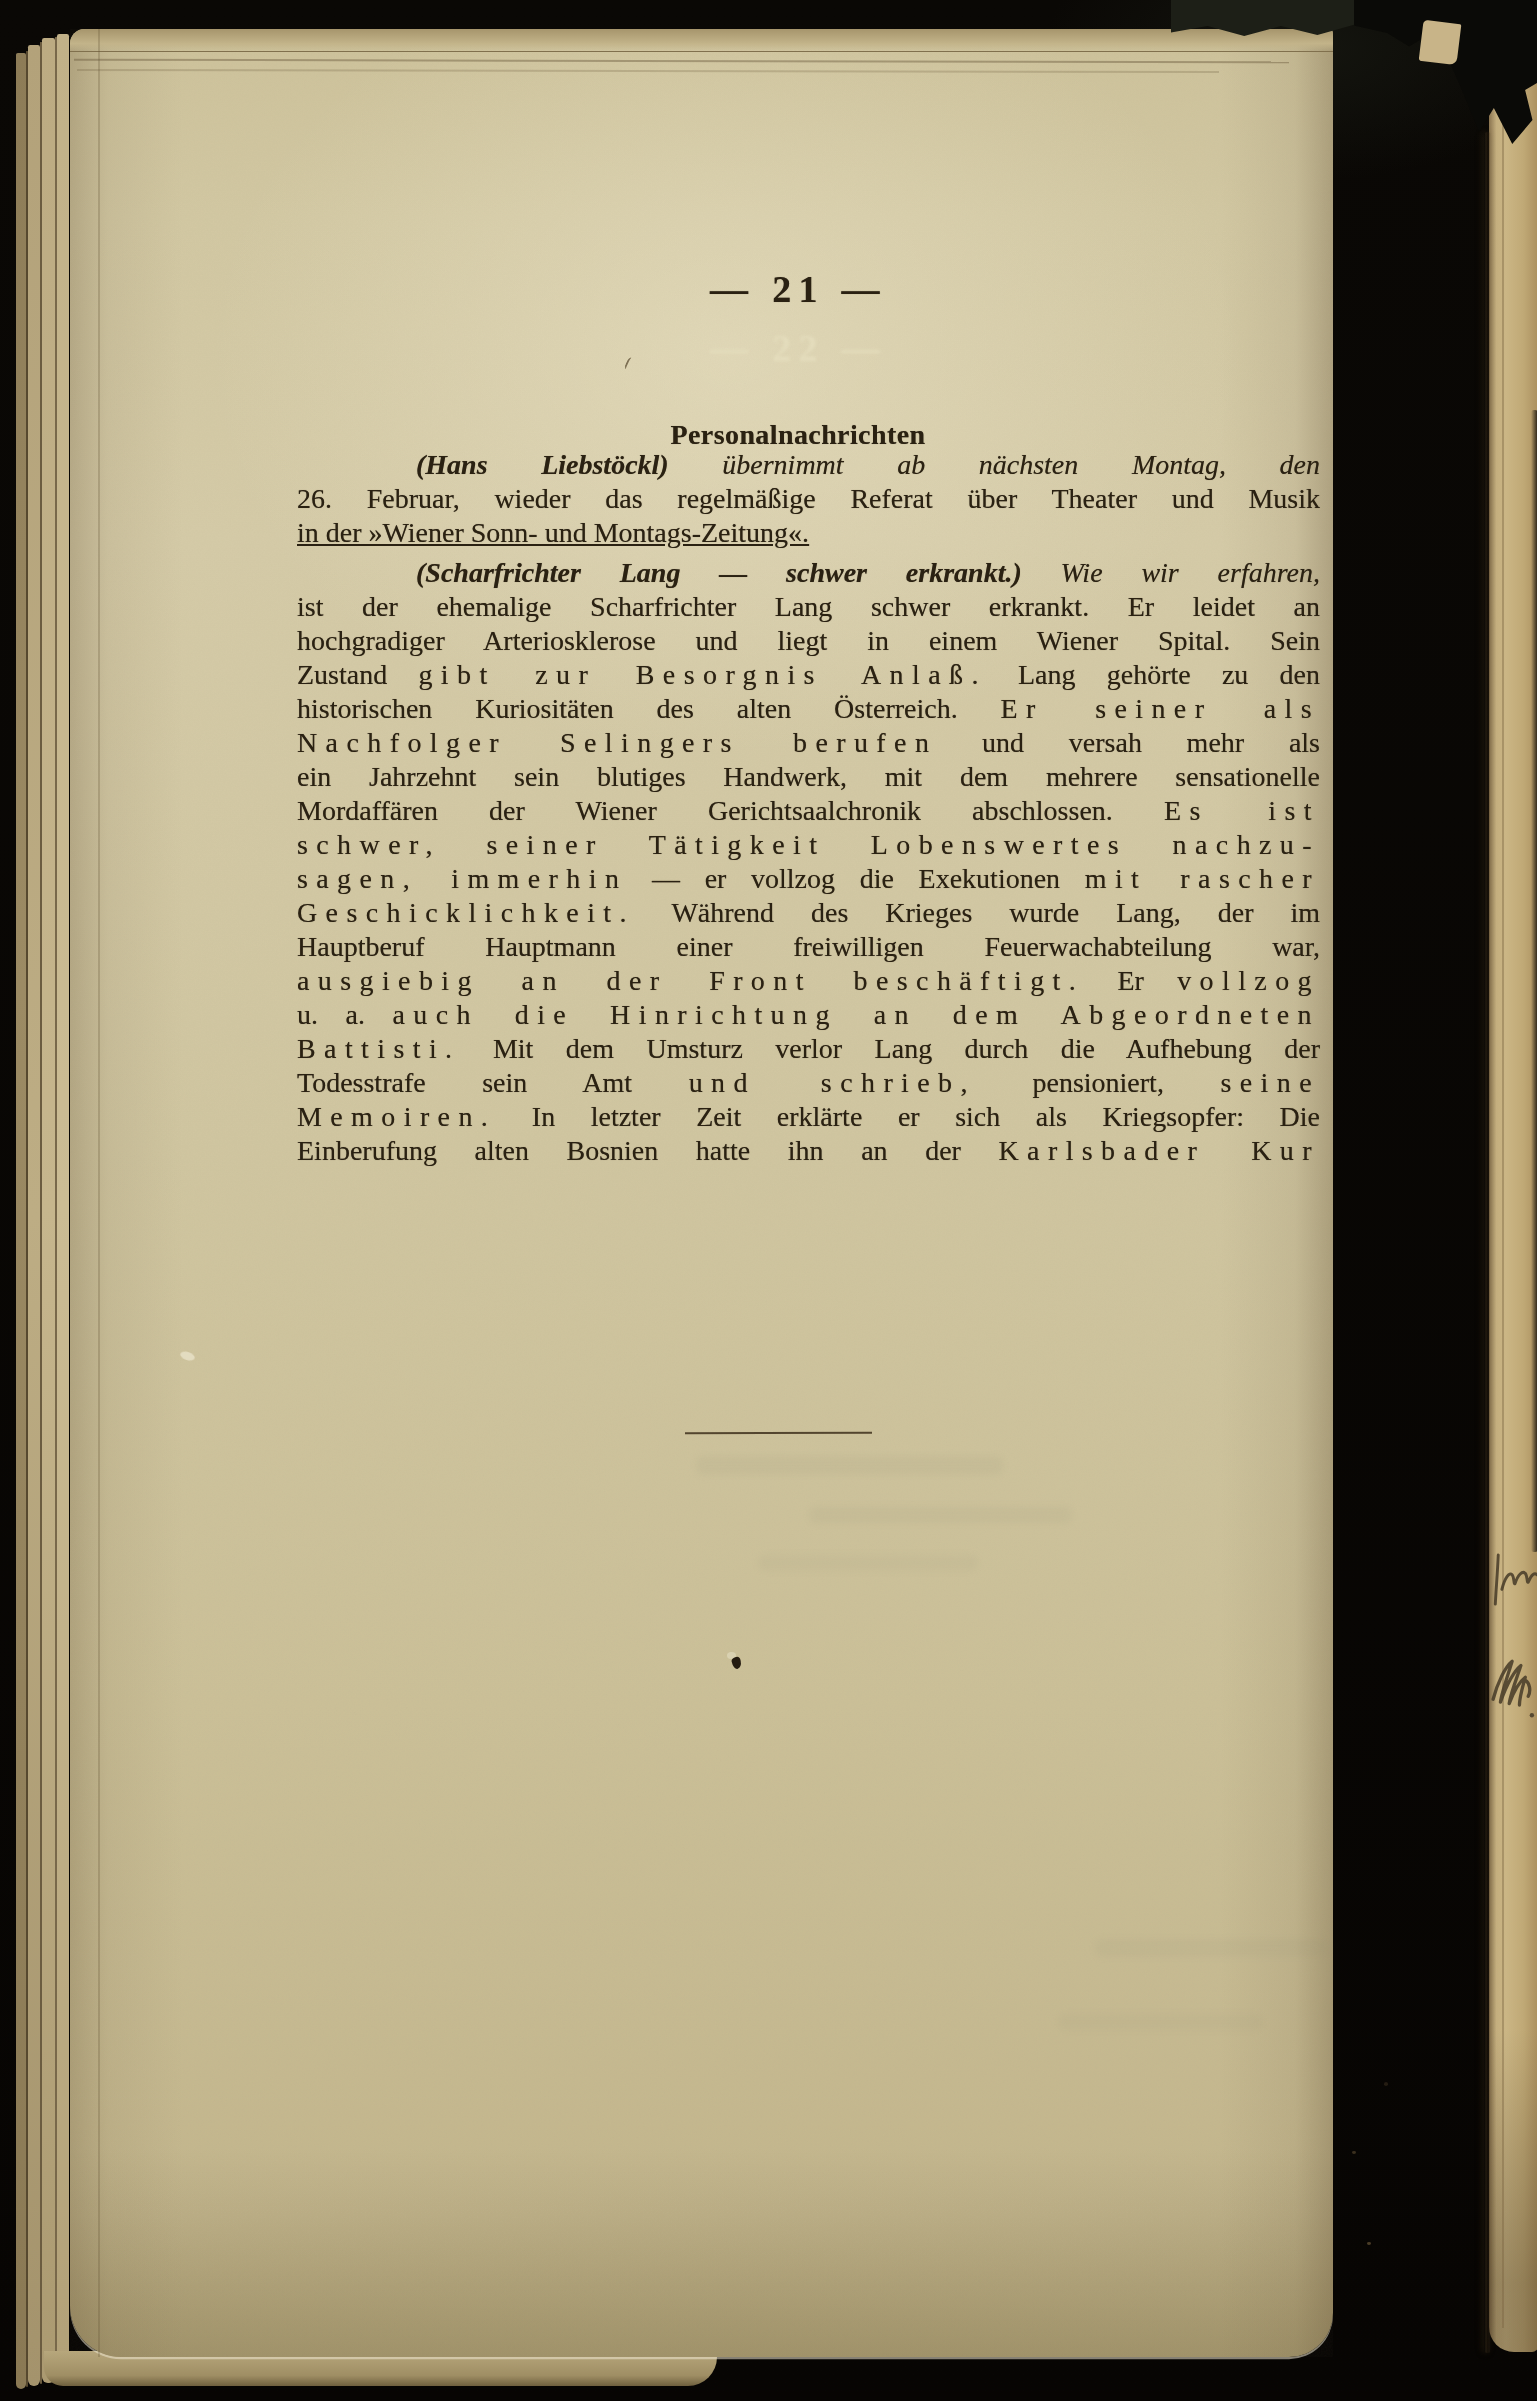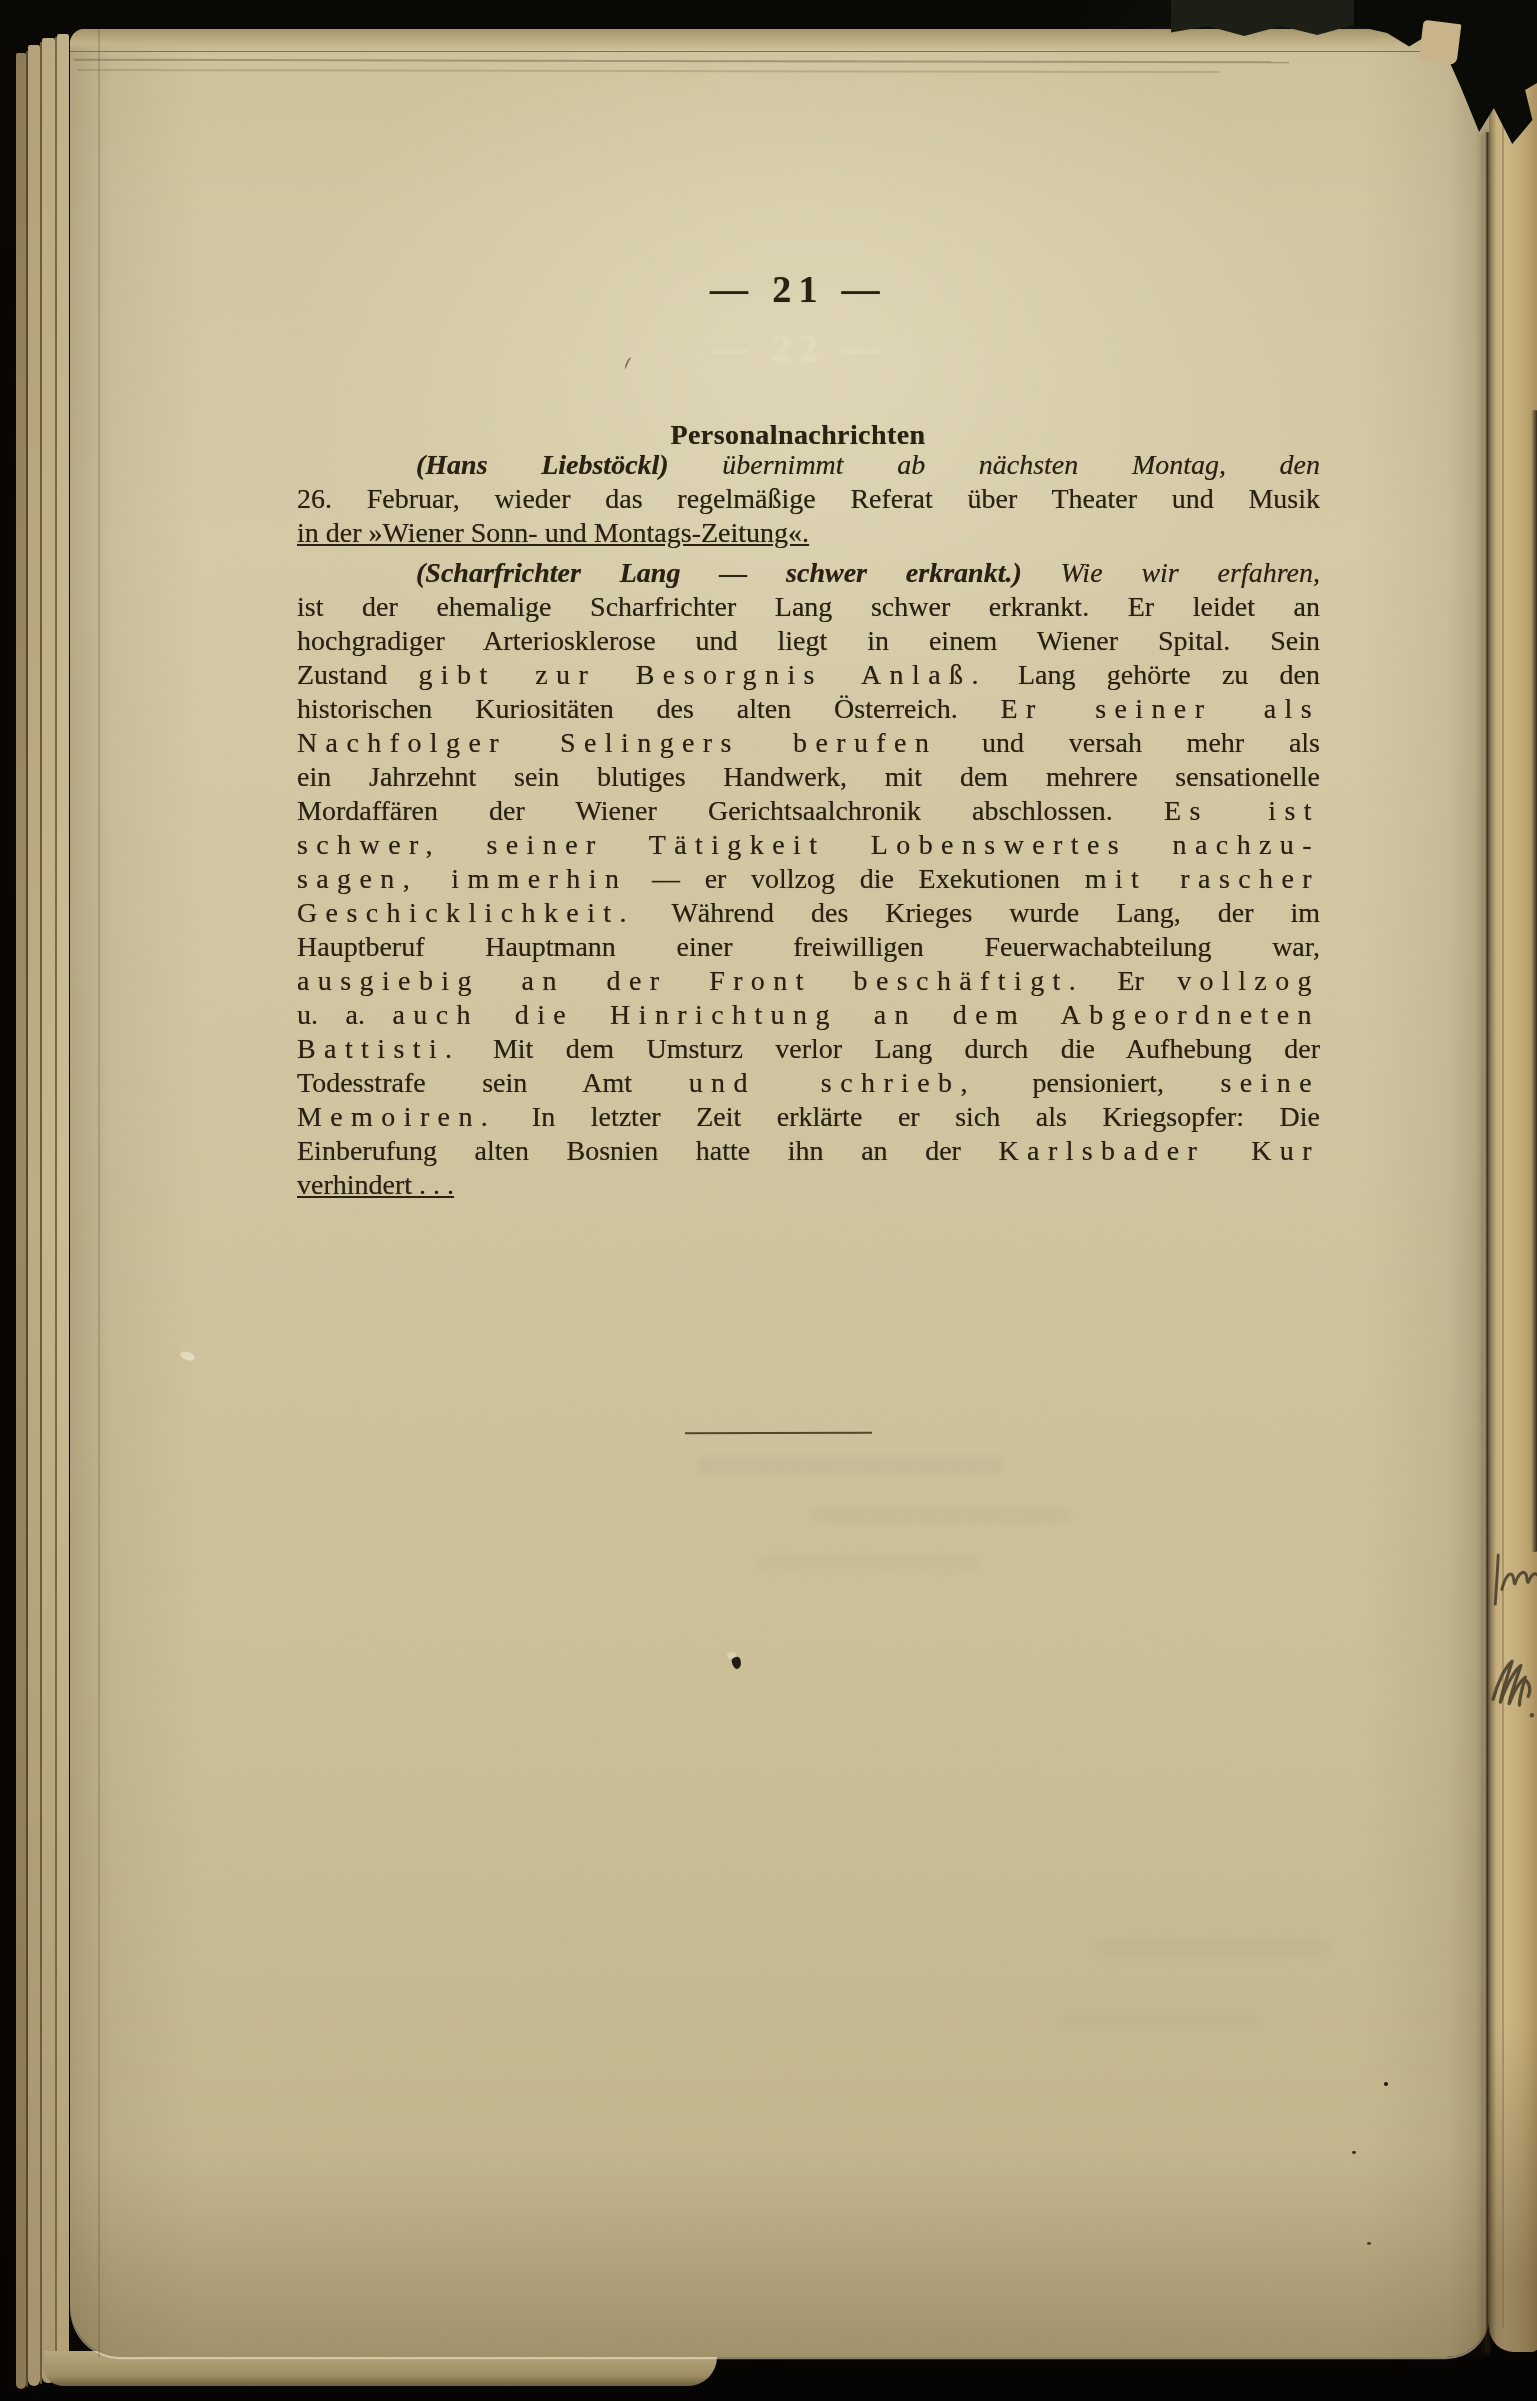--- a/index.html
+++ b/index.html
@@ -16,21 +16,21 @@
   .s2{left:26px;top:51px;width:2.2px;height:2336px;background:#57492f;}
   .s3{left:28px;top:45px;width:11.7px;height:2341px;background:linear-gradient(180deg,#b3a27a,#bdad84 50%,#a4936c);}
   .s4{left:40px;top:42px;width:2.2px;height:2342px;background:#6b5c40;}
   .s5{left:42px;top:38px;width:13px;height:2345px;background:linear-gradient(180deg,#bcab82,#c6b68d 50%,#ab9a71);}
   .s6{left:55px;top:37px;width:2.2px;height:2345px;background:#78684a;}
   .s7{left:57px;top:34px;width:12.4px;height:2347px;background:linear-gradient(180deg,#c1b188,#cbbc94 50%,#b2a178);}
   .under-sheet{position:absolute;left:44px;top:2351px;width:673px;height:35px;z-index:1;
     background:linear-gradient(180deg,#b7a77c,#9f8e64 70%,#6f603e);border-radius:0 0 29px 19px;}
   
   .page{
-    position:absolute;left:70px;top:29px;width:1420px;height:2328px;z-index:2;
+    position:absolute;left:70px;top:29px;width:1263px;height:2328px;z-index:2;
     border-radius:14.6px 4.4px 44px 51px;
     background:
       radial-gradient(717px 556px at 52% 14%, rgba(241,234,206,0.45), rgba(241,234,206,0) 72%),
       linear-gradient(90deg, rgba(110,92,60,0.30), rgba(110,92,60,0.10) 3%, rgba(110,92,60,0) 9%),
       linear-gradient(270deg, rgba(100,82,52,0.34), rgba(100,82,52,0.10) 3%, rgba(100,82,52,0) 9%),
       linear-gradient(0deg, rgba(96,80,50,0.28), rgba(96,80,50,0) 9%),
       linear-gradient(180deg,#cdc29b 0%,#d2c8a3 8%,#d5cba8 22%,#d0c6a1 48%,#cbc098 72%,#c3b68d 94%,#b9ac7f 100%);
     box-shadow:0 2.2px 0 rgba(238,232,210,0.55);
   }
   .texture{position:absolute;left:0;top:0;width:100%;height:100%;opacity:.55;pointer-events:none;}
@@ -152,21 +152,20 @@
           <div class="line"><span class="seg sp">schwer, seiner Tätigkeit Lobenswertes nachzu-</span></div>
           <div class="line"><span class="seg sp">sagen, immerhin</span><span class="seg"> — er vollzog die Exekutionen </span><span class="seg sp">mit rascher</span></div>
           <div class="line"><span class="seg sp">Geschicklichkeit.</span><span class="seg"> Während des Krieges wurde Lang, der im</span></div>
           <div class="line"><span class="seg">Hauptberuf Hauptmann einer freiwilligen Feuerwachabteilung war,</span></div>
           <div class="line"><span class="seg sp">ausgiebig an der Front beschäftigt.</span><span class="seg"> Er </span><span class="seg sp">vollzog</span></div>
           <div class="line"><span class="seg">u. a. </span><span class="seg sp">auch die Hinrichtung an dem Abgeordneten</span></div>
           <div class="line"><span class="seg sp">Battisti.</span><span class="seg"> Mit dem Umsturz verlor Lang durch die Aufhebung der</span></div>
           <div class="line"><span class="seg">Todesstrafe sein Amt </span><span class="seg sp">und schrieb,</span><span class="seg"> pensioniert, </span><span class="seg sp">seine</span></div>
           <div class="line"><span class="seg sp">Memoiren.</span><span class="seg"> In letzter Zeit erklärte er sich als Kriegsopfer: Die</span></div>
           <div class="line"><span class="seg">Einberufung alten Bosnien hatte ihn an der </span><span class="seg sp">Karlsbader Kur</span></div>
-          <div class="line last"><span class="seg">verhindert . . .</span></div>
         </div>
       </div>
 
     <div class="rule"></div>
 
     <div class="blot-halo"></div>
     <div class="blot"></div>
     <div class="speck sp1"></div>
     <div class="speck sp2"></div>
     <div class="speck sp3"></div>

